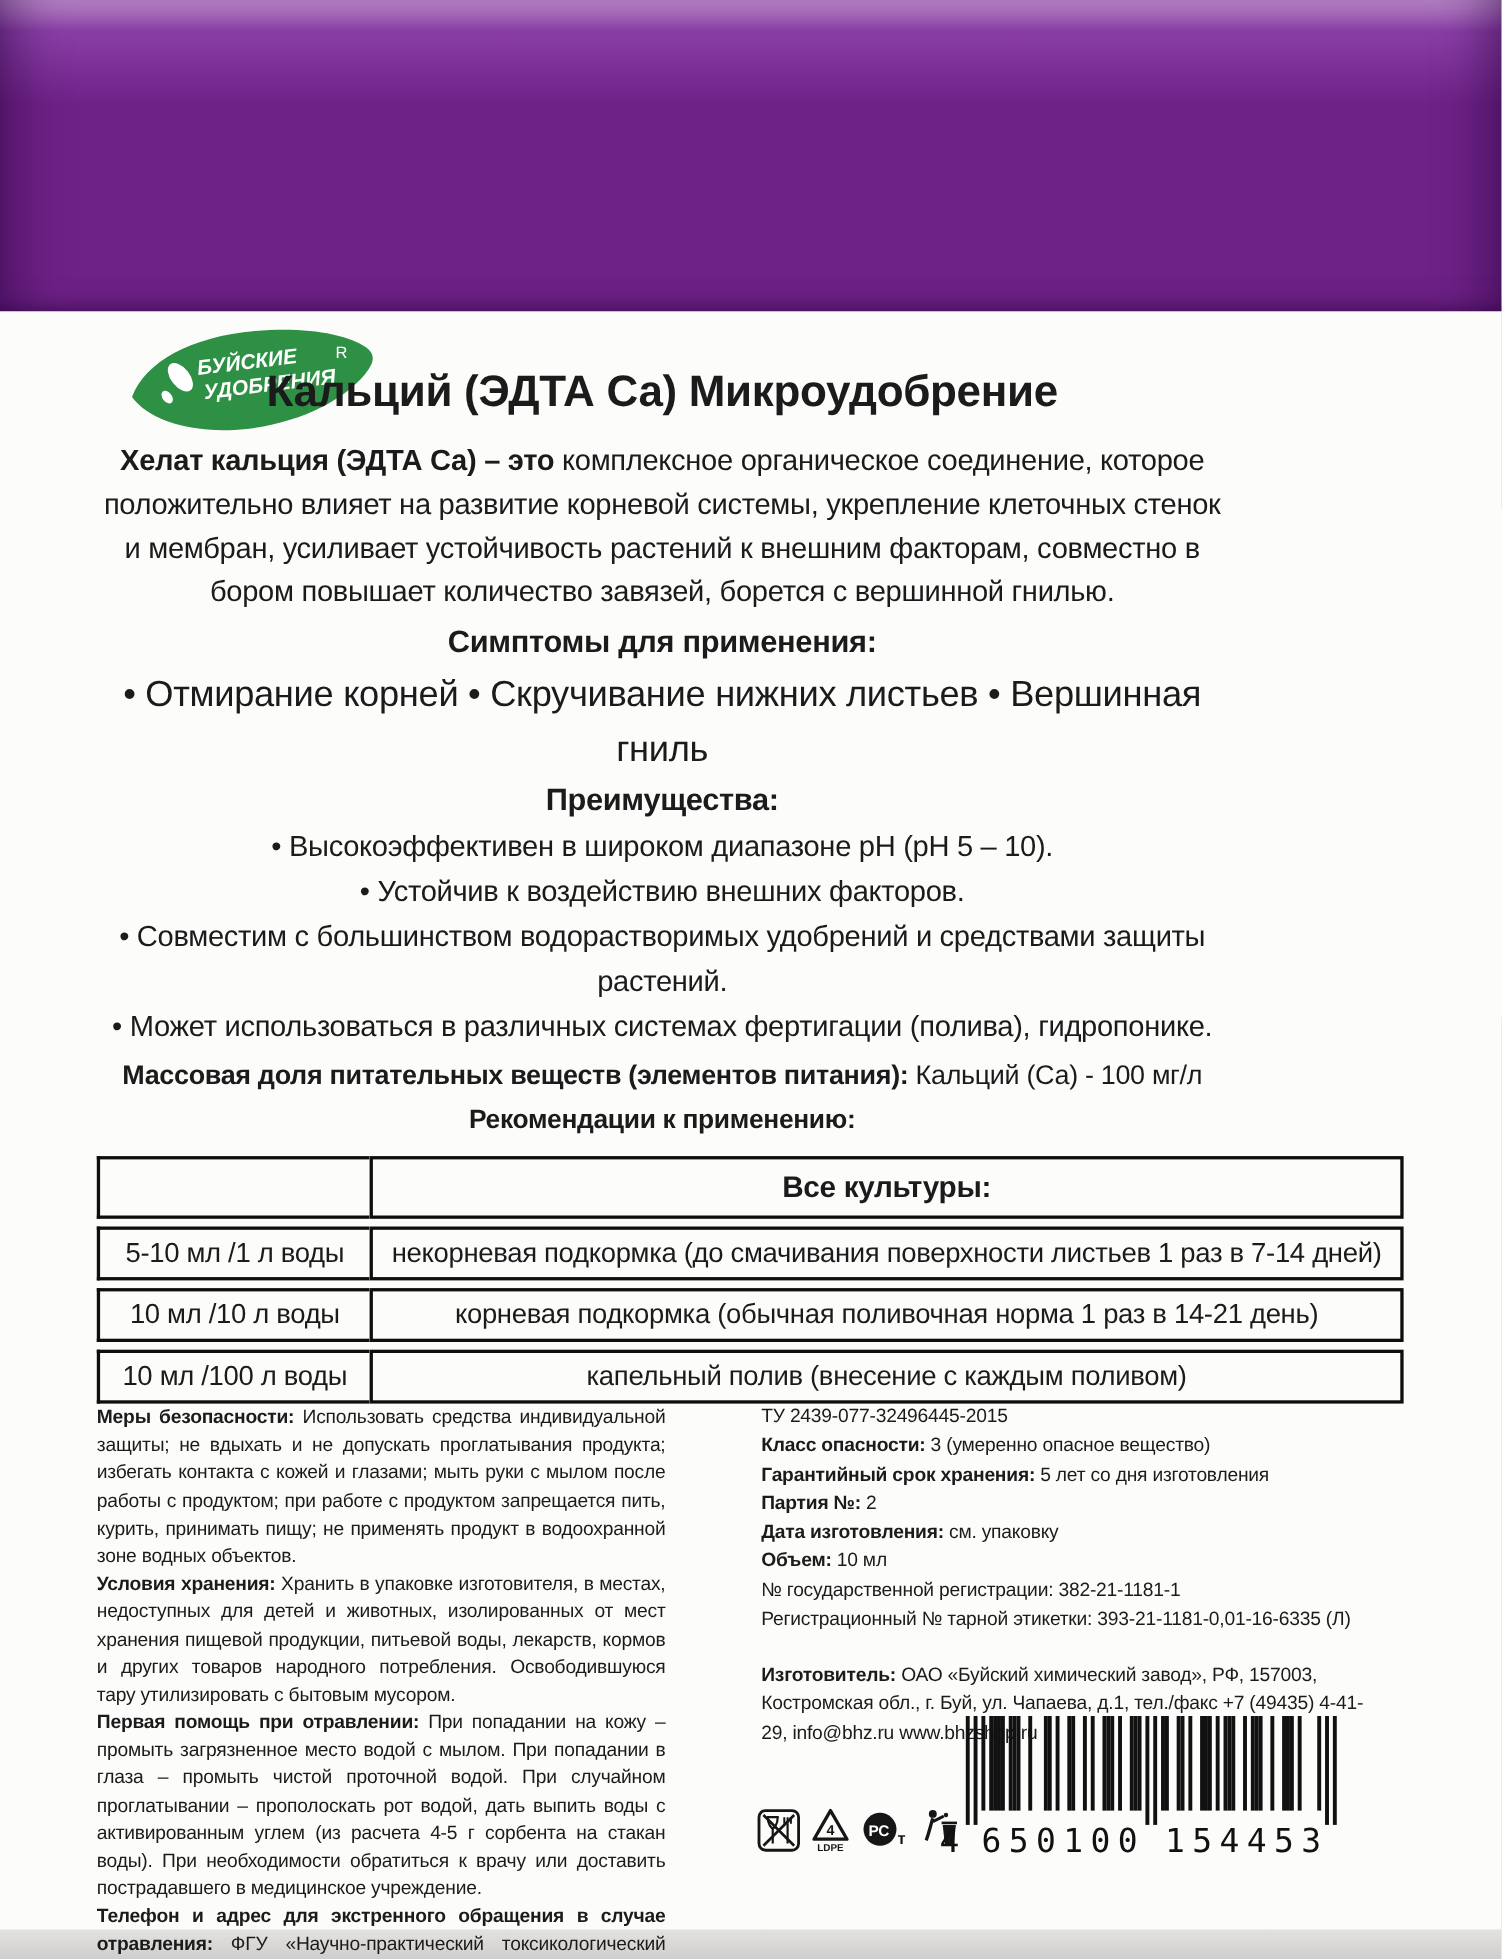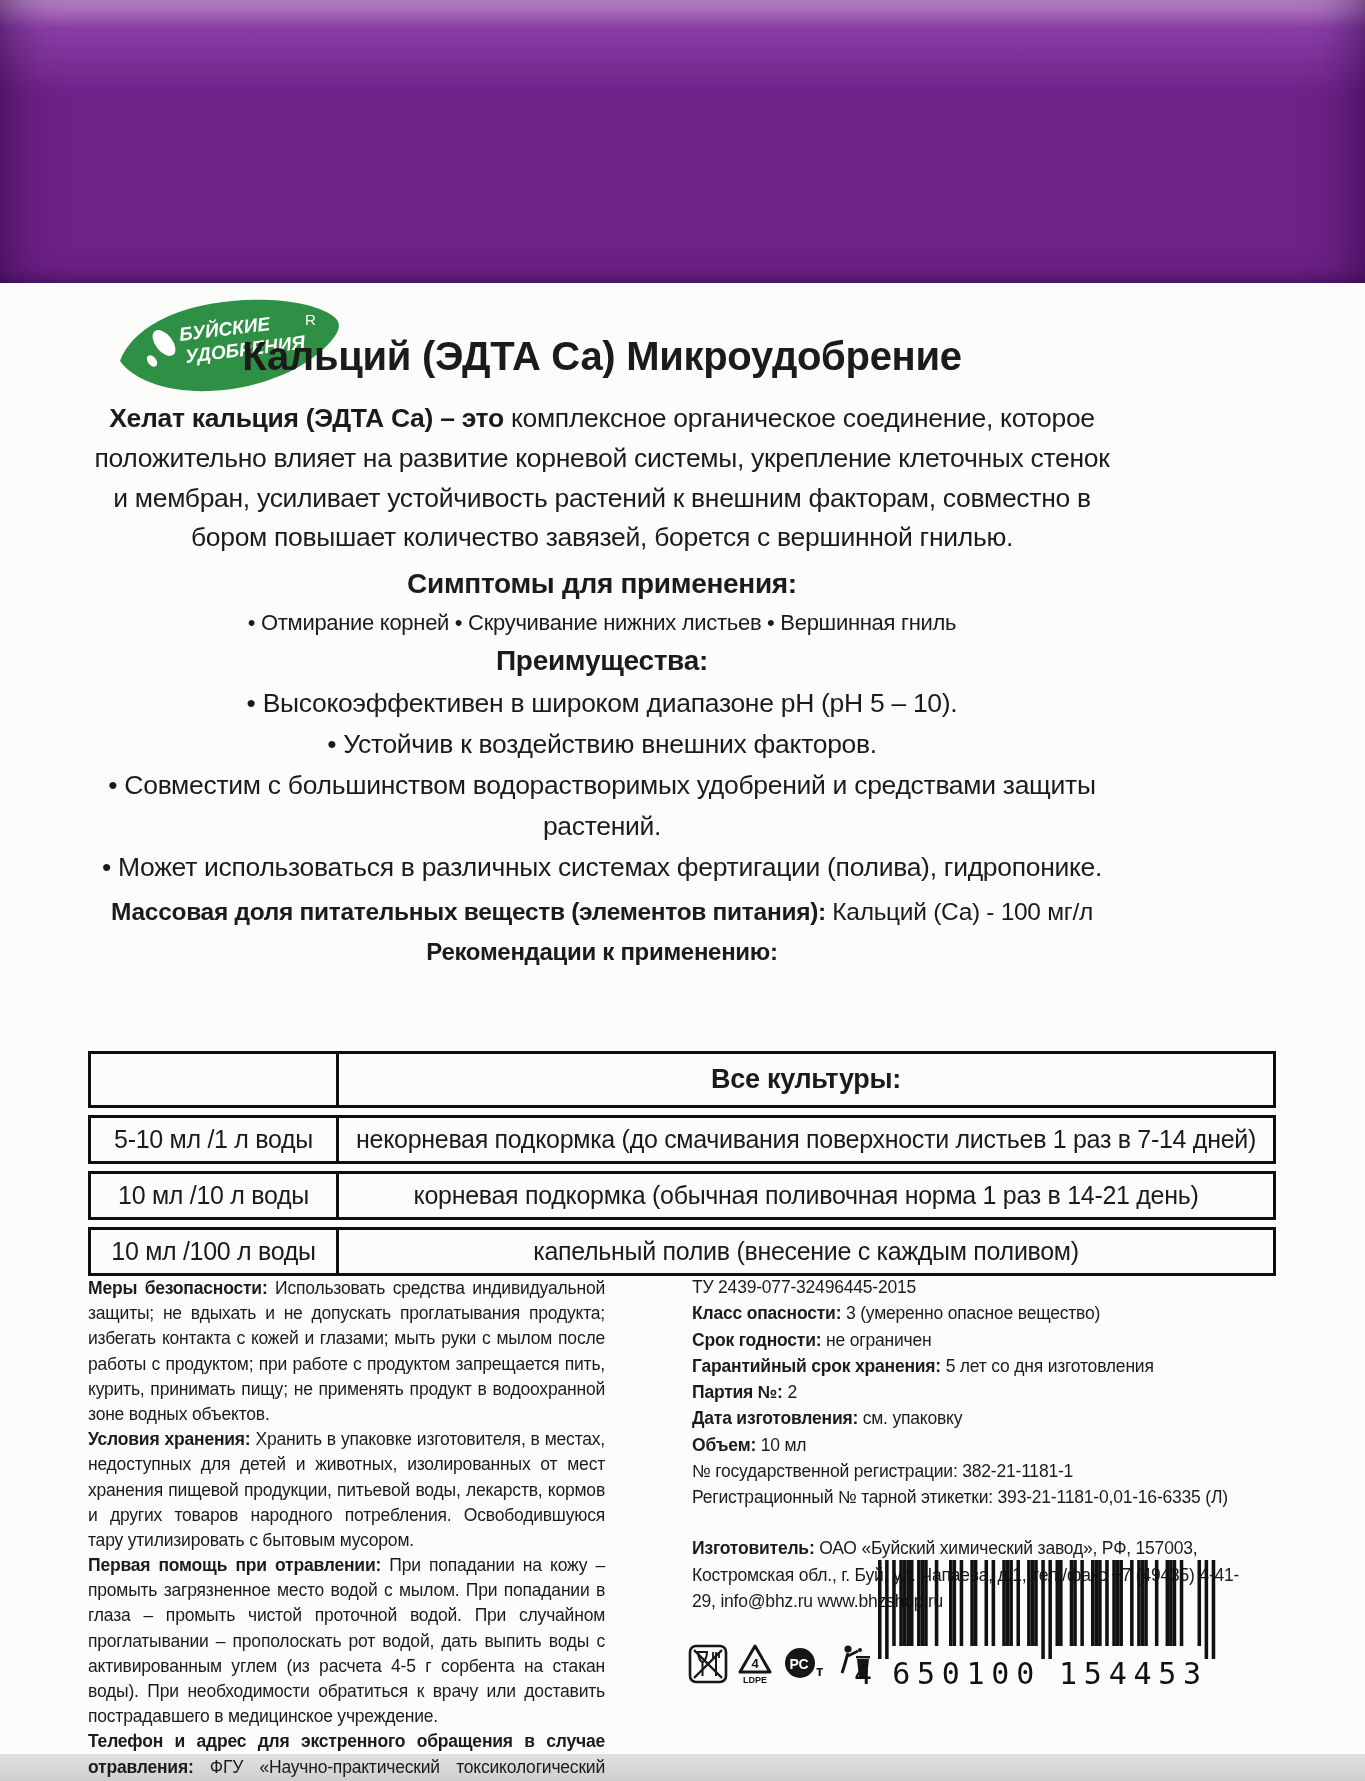--- a/index.html
+++ b/index.html
@@ -19,21 +19,21 @@
 
   
   .logo { position:absolute; left:112px; top:293px; width:236px; height:108px; }
 
   
   .content { position:absolute; left:88px; top:334px; width:1028px; text-align:center; letter-spacing:-0.3px; }
   .title { font-size:40px; font-weight:bold; margin-bottom:20px; }
   .intro { font-size:26.5px; line-height:1.5; margin-bottom:10px; }
   .intro b, .mass b { font-weight:bold; }
   .h-sec { font-size:28px; font-weight:bold; margin:6px 0 6px 0; }
-  .plain-line { font-size:22px; line-height:1.5; margin-bottom:4px; }
+  .plain-line { font-size:33px; line-height:1.5; margin-bottom:4px; }
   .adv-item { font-size:26.5px; line-height:1.55; }
   .mass { font-size:24.5px; margin-top:10px; white-space:nowrap; }
   .rec-heading { font-size:24px; font-weight:bold; margin-top:12px; }
 
   
   .dose-table { position:absolute; left:88px; top:1044px; width:1188px; border-collapse:separate; border-spacing:0 7px; }
   .dose-table td { border:3px solid #0e0e0e; font-size:25px; padding:7px 10px; text-align:center; background:#fcfcfb; letter-spacing:-0.3px;}
   .dose-table td.c1 { width:248px; border-right:none; }
   .dose-table td.c2 { border-left:3px solid #0e0e0e; }
   .dose-table .hdr td { font-size:27px; font-weight:bold; padding:10px 10px; }
@@ -117,21 +117,20 @@
   <div class="col-left">
     <p><span class="lbl">Меры безопасности:</span><span> Использовать средства индивидуальной защиты; не вдыхать и не допускать проглатывания продукта; избегать контакта с кожей и глазами; мыть руки с мылом после работы с продуктом; при работе с продуктом запрещается пить, курить, принимать пищу; не применять продукт в водоохранной зоне водных объектов.</span></p>
     <p><span class="lbl">Условия хранения:</span><span> Хранить в упаковке изготовителя, в местах, недоступных для детей и животных, изолированных от мест хранения пищевой продукции, питьевой воды, лекарств, кормов и других товаров народного потребления.  Освободившуюся тару утилизировать с бытовым мусором.</span></p>
     <p><span class="lbl">Первая помощь при отравлении:</span><span> При попадании на кожу – промыть загрязненное место водой с мылом. При попадании в глаза – промыть чистой проточной водой. При случайном проглатывании – прополоскать рот водой, дать выпить воды с активированным углем (из расчета 4-5 г сорбента на  стакан воды). При необходимости обратиться к врачу или доставить пострадавшего в медицинское учреждение.</span></p>
     <p><span class="lbl">Телефон и адрес для экстренного обращения в случае отравления:</span><span> ФГУ «Научно-практический токсикологический центр ФМБА России» Москва, Большая Сухаревская пл., д. 3, корп. 7,  т. (495) 628-16-87, ф. (495) 621-68-85.</span></p>
   </div>
 
   <div class="col-right">
     <span class="line"><span class="lbl"></span><span>ТУ 2439-077-32496445-2015</span></span>
     <span class="line"><span class="lbl">Класс опасности:</span><span> 3 (умеренно опасное вещество)</span></span>
-    <span class="line"><span class="lbl">Срок годности:</span><span>  не ограничен</span></span>
     <span class="line"><span class="lbl">Гарантийный срок хранения:</span><span>  5 лет со дня изготовления</span></span>
     <span class="line"><span class="lbl">Партия №:</span><span>  2</span></span>
     <span class="line"><span class="lbl">Дата изготовления:</span><span> см. упаковку</span></span>
     <span class="line"><span class="lbl">Объем:</span><span>  10 мл</span></span>
     <span class="line"><span class="lbl"></span><span>№ государственной регистрации: 382-21-1181-1</span></span>
     <span class="line"><span class="lbl"></span><span>Регистрационный № тарной этикетки: 393-21-1181-0,01-16-6335 (Л)</span></span>
     <p class="manufacturer"><span class="lbl">Изготовитель:</span><span> ОАО «Буйский химический завод», РФ, 157003, Костромская обл., г. Буй, ул. Чапаева, д.1,  тел./факс +7 (49435) 4-41-29, info@bhz.ru  www.bhzshop.ru</span></p>
   </div>
 
   <div class="pack-icons">

